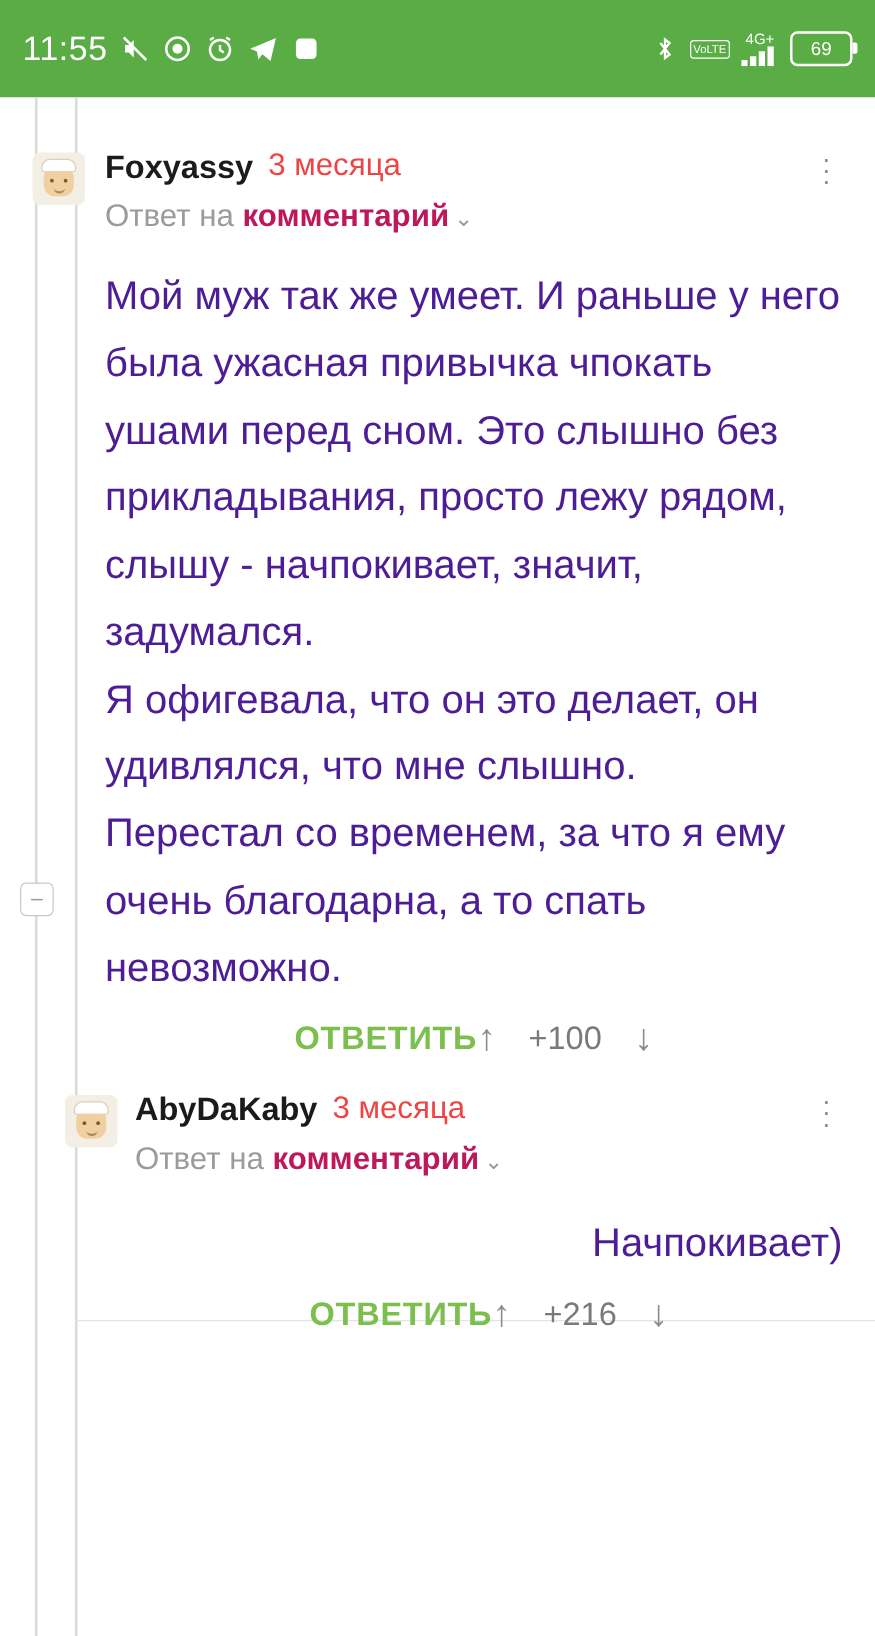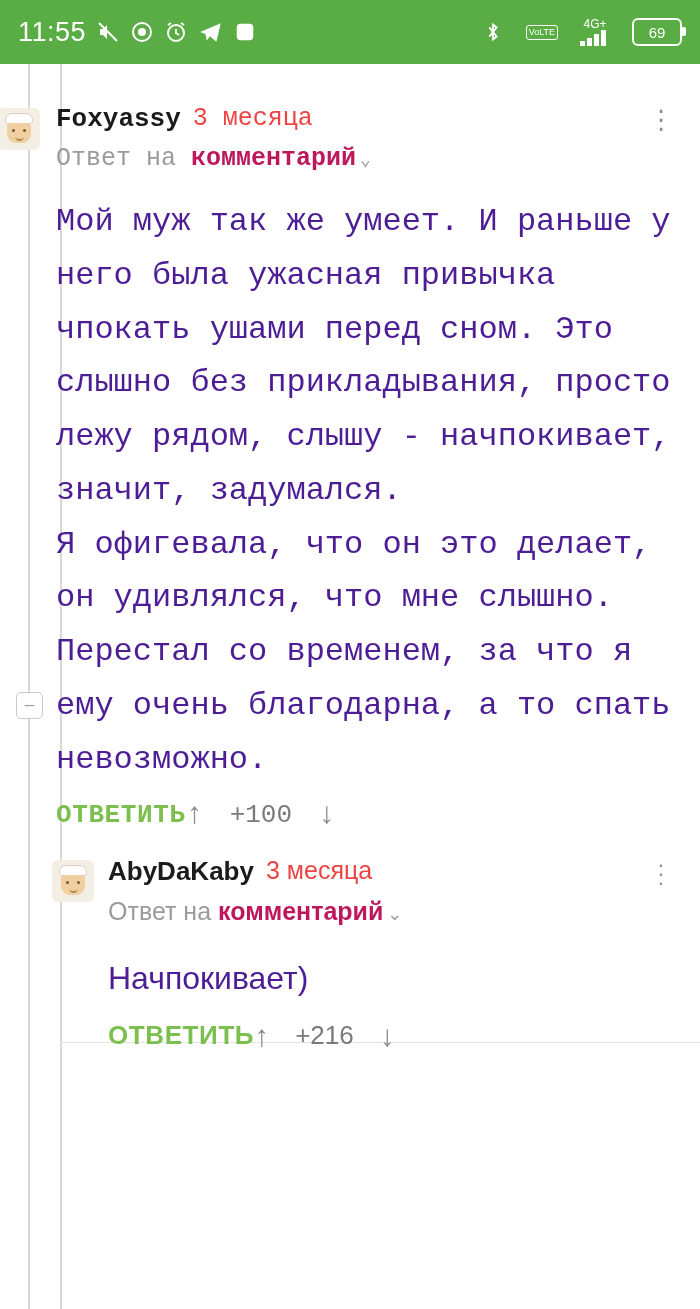--- a/index.html
+++ b/index.html
@@ -11,21 +11,21 @@
     width: 700px;
     height: 1309px;
     font-family: "Liberation Sans", sans-serif;
     color: #111111;
     overflow: hidden;
     position: relative;
   }
 
   
   .statusbar {
-    height: 64px;
+    height: 78px;
     background: #5aad45;
     display: flex;
     align-items: center;
     justify-content: space-between;
     padding: 0 18px;
     box-sizing: border-box;
     color: #ffffff;
   }
   .status-left {
     display: flex;
@@ -34,21 +34,21 @@
   }
   .status-time {
     font-size: 27px;
     font-weight: 400;
     letter-spacing: 0.5px;
     line-height: 1;
   }
   .status-right {
     display: flex;
     align-items: center;
-    gap: 22px;
+    gap: 9px;
   }
   .si {
     display: inline-flex;
     align-items: center;
     justify-content: center;
   }
   .battery {
     border: 2px solid #ffffff;
     border-radius: 6px;
     width: 46px;
@@ -115,21 +115,21 @@
     font-size: 17px;
     line-height: 24px;
     text-align: center;
     box-sizing: border-box;
   }
 
   .comment {
     position: relative;
     box-sizing: border-box;
   }
-  .comment-1 { padding: 40px 26px 0 56px; font-family: Liberation Mono, monospace; }
+  .comment-1 { padding: 40px 26px 0 84px; }
   .comment-2 { padding: 26px 26px 0 108px; }
 
   .divider {
     position: absolute;
     left: 60px;
     right: 0;
     height: 1px;
     background: #e4e4e4;
   }
 
@@ -220,26 +220,26 @@
     margin-left: 4px;
   }
 
   .ctext {
     margin-top: 22px;
     font-size: 32px;
     line-height: 1.68;
     color: #4c1d95;
     white-space: pre-wrap;
   }
-  .comment-2 .ctext { margin-top: 26px; }
+  .comment-2 .ctext { margin-top: 26px; text-align: right; }
 
   .cfoot {
     display: flex;
     align-items: center;
-    justify-content: flex-start;
+    justify-content: center;
     margin-top: 14px;
   }
   .reply-btn {
     color: #7dbf4f;
     font-size: 26px;
     font-weight: bold;
     letter-spacing: 0.6px;
   }
   .votes {
     display: flex;

